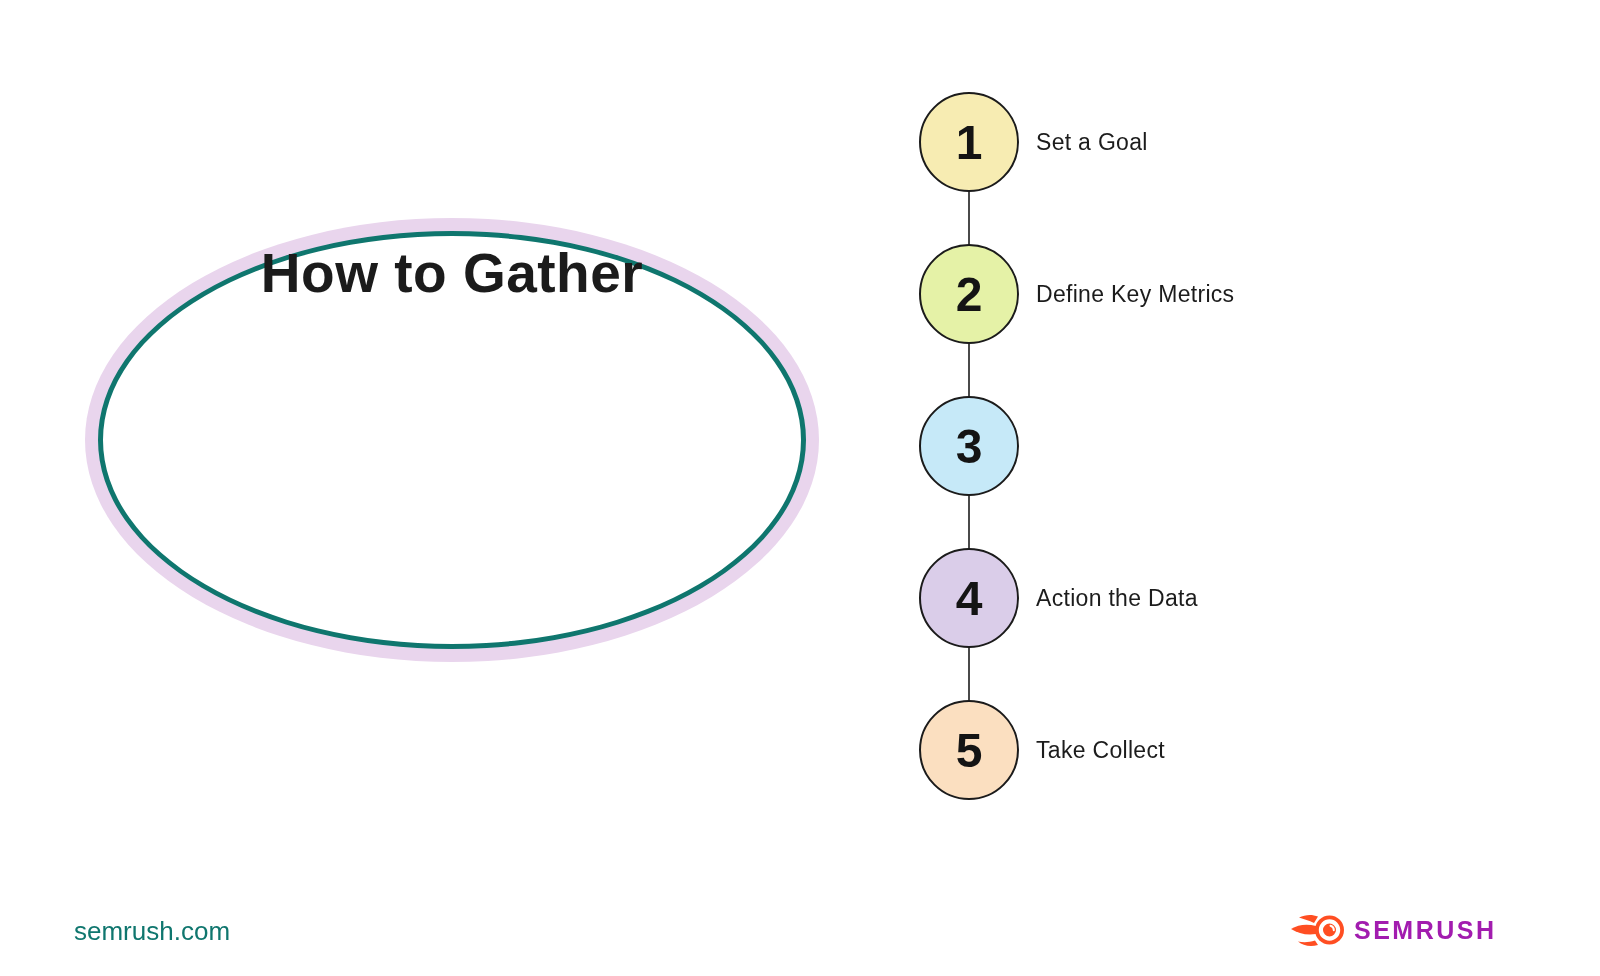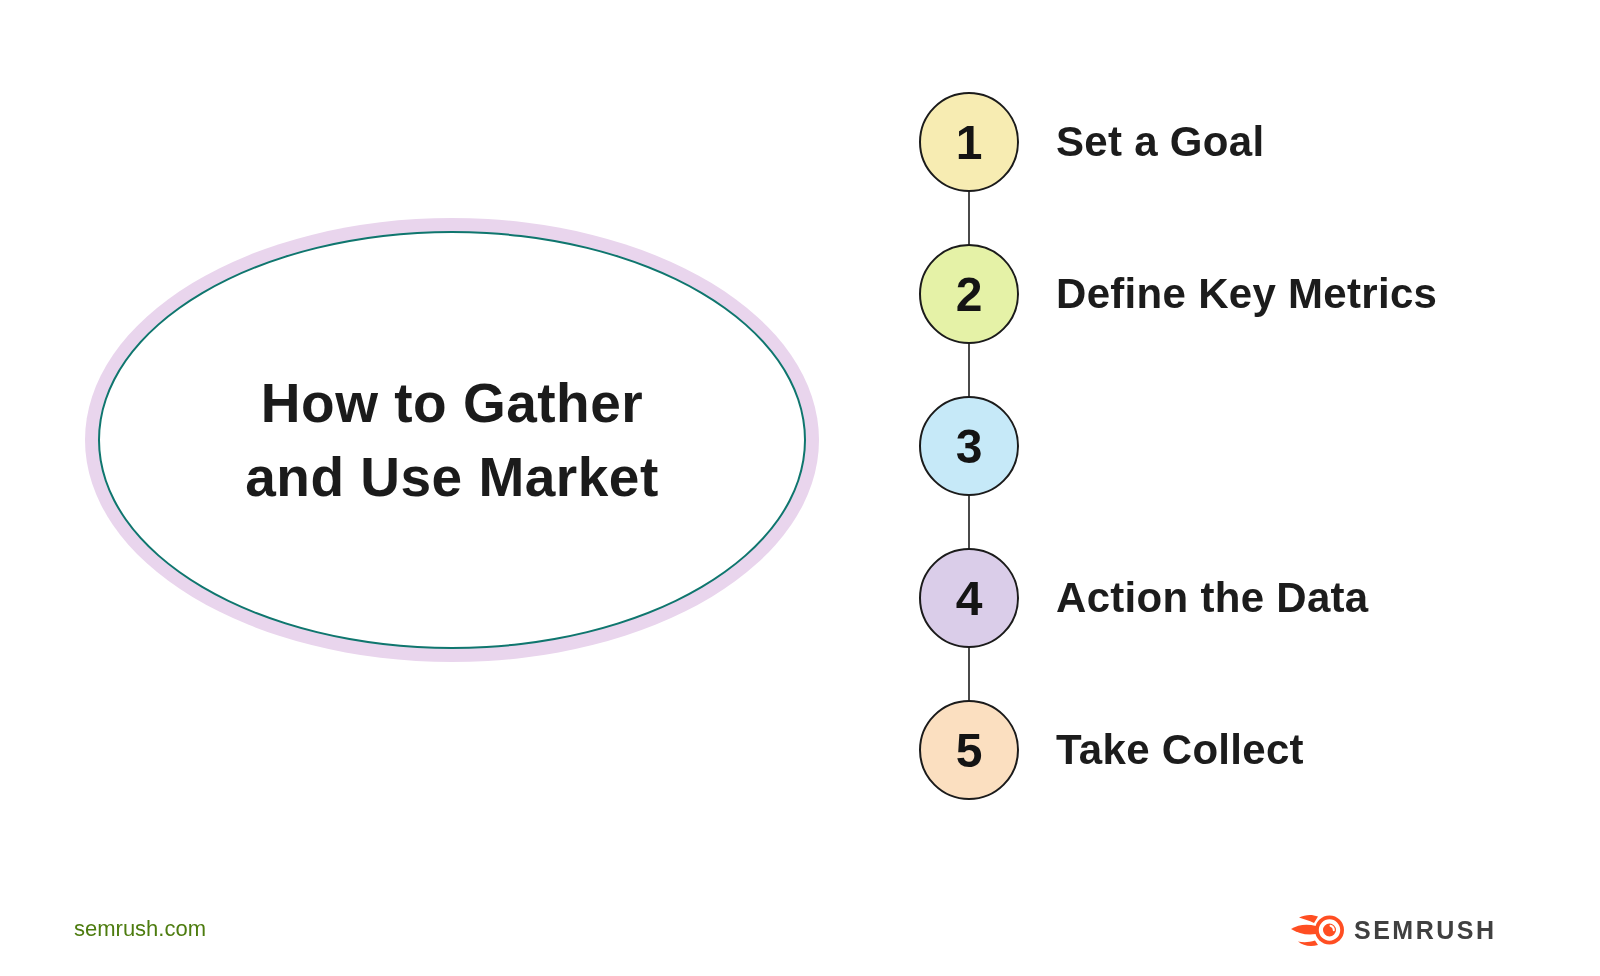--- a/index.html
+++ b/index.html
@@ -7,67 +7,66 @@
     position:relative;width:1600px;height:976px;overflow:hidden;
     background:#ffffff;font-family:"Liberation Sans","DejaVu Sans",sans-serif;color:#1c1c1c;
   }
   
   .ellipse-outer{
     position:absolute;left:85px;top:218px;width:734px;height:444px;
     border-radius:50%;
   }
   .ellipse-inner{
     position:absolute;left:13px;top:13px;right:13px;bottom:13px;
-    background:#ffffff;border:2px solid #0f766e;border-radius:50%;
-    display:flex;align-items:center;justify-content:center;
+    background:#ffffff;border:5px solid #0f766e;border-radius:50%;
+    display:flex;justify-content:center;
   }
   .title{
     text-align:center;font-weight:700;font-size:55px;line-height:74px;
     color:#1b1b1b;letter-spacing:0.5px;
   }
   
   .connector{
     position:absolute;left:968px;top:142px;width:2px;height:608px;background:#4a4a4a;
   }
   .step{
     position:absolute;left:919px;height:100px;display:flex;align-items:center;
   }
   .s0{top:92px}.s1{top:244px}.s2{top:396px}.s3{top:548px}.s4{top:700px}
   .circle{
     width:100px;height:100px;border-radius:50%;border:2px solid #1b1b1b;
     box-sizing:border-box;display:flex;align-items:center;justify-content:center;
     flex:0 0 auto;
   }
   .circle span{font-weight:700;font-size:48px;color:#141414;}
   .step-label{
-    margin-left:37px;font-size:42px;font-weight:700;color:#1c1c1c;
+    margin-left:17px;font-size:23px;font-weight:400;color:#1c1c1c;
     white-space:nowrap;letter-spacing:0.3px;
   }
   
   .site-url{
-    position:absolute;left:74px;top:916px;font-size:22px;color:#4d7c0f;
+    position:absolute;left:74px;top:916px;font-size:26px;color:#0f766e;
   }
   .brand{
     position:absolute;left:1291px;top:913px;display:flex;align-items:center;
   }
   .brand-icon{width:54px;height:34px;display:block;}
   .brand-name{
-    margin-left:9px;font-size:25px;font-weight:800;letter-spacing:2.5px;color:#404040;
+    margin-left:9px;font-size:25px;font-weight:800;letter-spacing:2.5px;color:#a21caf;
   }
 </style>
 </head>
 <body>
 
 <div class="canvas">
 
   <div class="ellipse-outer" style="background-color: rgb(233, 213, 237);">
     <div class="ellipse-inner">
       <div class="title">
         <div>How to Gather</div>
-        <div>and Use Market</div>
       </div>
     </div>
   </div>
 
   <div class="connector" style="background-color: rgb(74, 74, 74);"></div>
 
   <div class="step s0">
     <div class="circle" style="background-color: rgb(247, 236, 178);">
       <span>1</span>
     </div>

